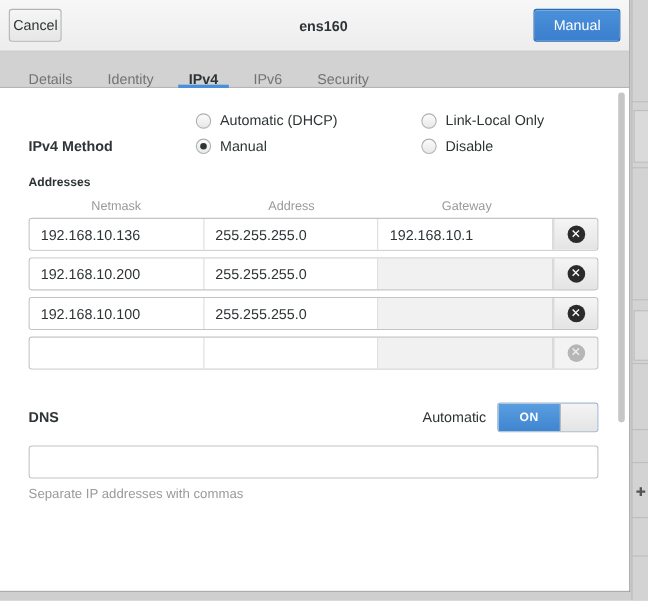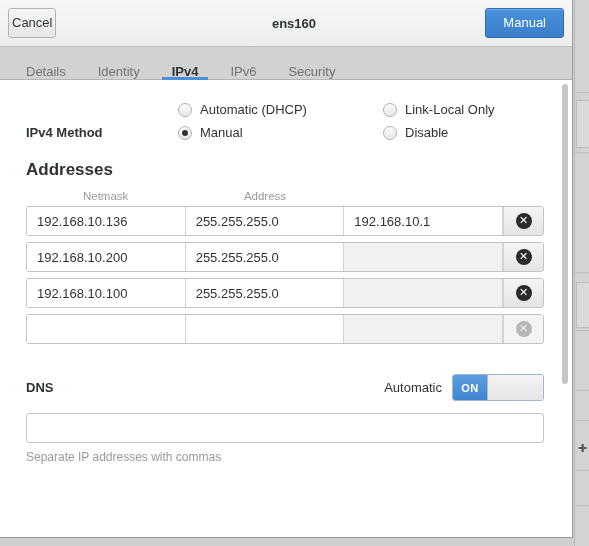--- a/index.html
+++ b/index.html
@@ -235,21 +235,21 @@
     background: #2e3436;
   }
   .radio-label {
     font-size: 13px;
     color: #2e3436;
   }
 
   
   .addresses-title {
     font-weight: bold;
-    font-size: 17px;
+    font-size: 11px;
     margin-bottom: 10px;
   }
   .addr-table {
     width: 100%;
   }
   .addr-head {
     display: grid;
     grid-template-columns: 1fr 1fr 1fr 40px;
     margin-bottom: 4px;
   }
@@ -339,21 +339,21 @@
     width: 92px;
     height: 27px;
     border: 1px solid #9fb7d0;
     border-radius: 3px;
     display: flex;
     overflow: hidden;
     box-sizing: border-box;
     cursor: default;
   }
   .toggle-on {
-    width: 34px;
+    width: 56px;
     background: linear-gradient(to bottom, #5a9ee0, #3f85d0);
     color: #ffffff;
     font-size: 11px;
     font-weight: bold;
     display: flex;
     align-items: center;
     justify-content: center;
     letter-spacing: 0.4px;
   }
   .toggle-knob {
@@ -439,20 +439,21 @@
         </div>
       </div>
 
       
       <div class="addresses-title">Addresses</div>
 
       <div class="addr-table">
         <div class="addr-head">
           <div>Netmask</div>
           <div>Address</div>
+          <div>Gateway</div>
           <div></div>
         </div>
 
         <div class="addr-row">
           <div class="cell">192.168.10.136</div>
           <div class="cell">255.255.255.0</div>
           <div class="cell">192.168.10.1</div>
           <div class="del-cell">
             <span class="del-icon">✕</span>
           </div>

